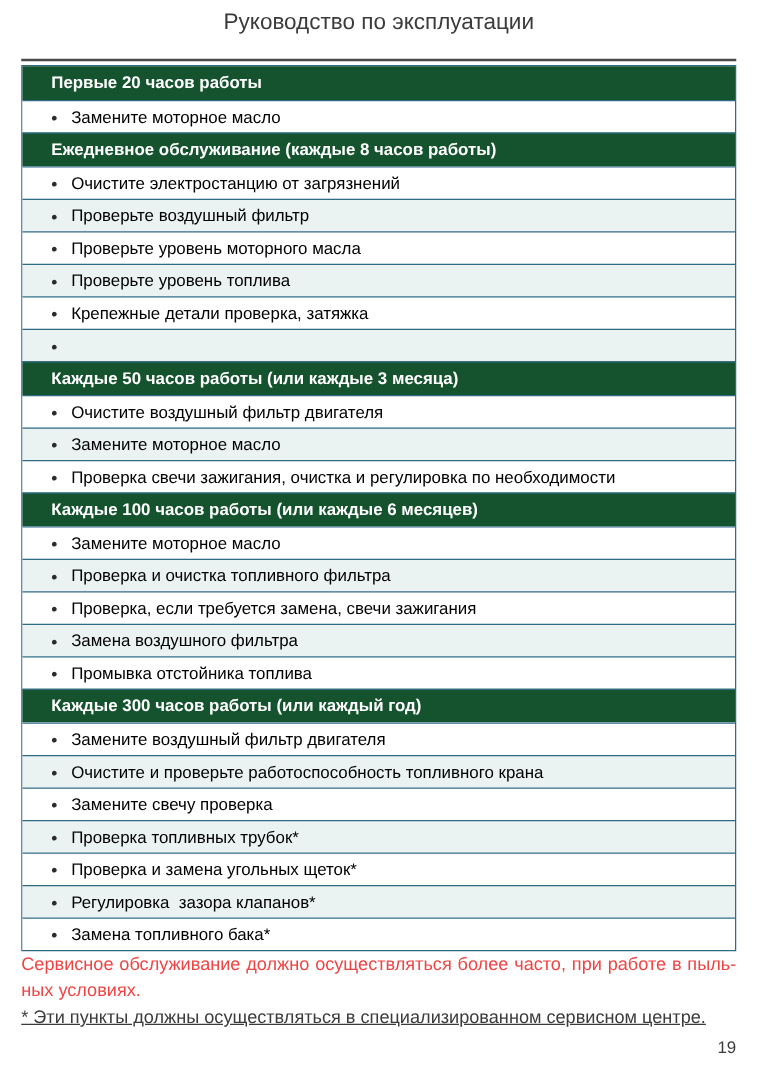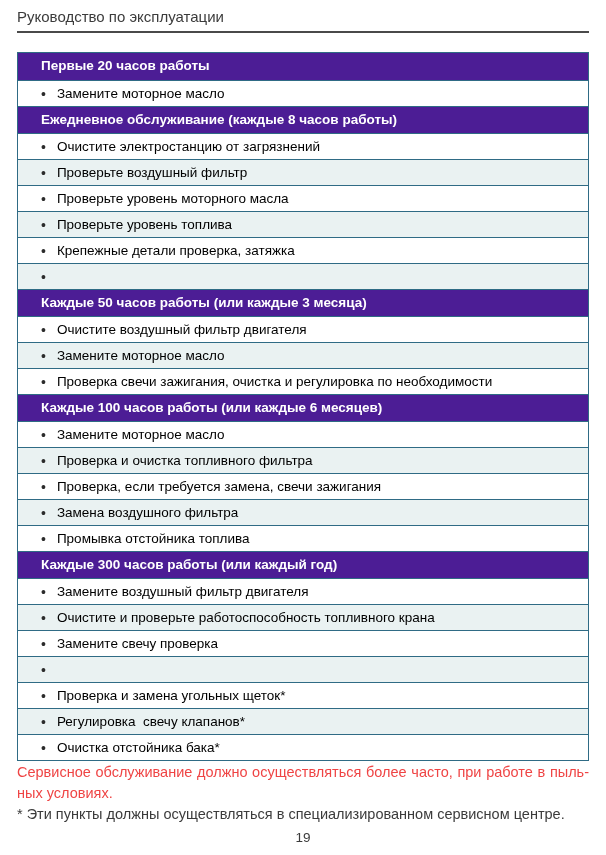--- a/index.html
+++ b/index.html
@@ -15,42 +15,42 @@
     position: relative;
     overflow: hidden;
   }
 
   
   .running-header {
     position: absolute;
     top: 7px;
     left: 17px;
     width: 572px;
-    text-align: left;
-    font-size: 15px;
+    text-align: center;
+    font-size: 18px;
     line-height: 20px;
-    padding-bottom: 4px;
+    padding-bottom: 20px;
     border-bottom: 2px solid #4a4a4a;
     color: #3b3b3b;
   }
 
   
   .maintenance-table {
     position: absolute;
     top: 52px;
     left: 17px;
     width: 572px;
     box-sizing: border-box;
     border: 1px solid #2f6b85;
   }
   .section-header {
     box-sizing: border-box;
     height: 27px;
     line-height: 26px;
-    background: #4c1d95;
+    background: #14532d;
     color: #ffffff;
     font-weight: bold;
     font-size: 13.5px;
     padding-left: 23px;
     border-top: 1px solid #2f6b85;
     white-space: pre-wrap;
     overflow: hidden;
   }
   .maintenance-table > .section-header:first-child {
     border-top: none;
@@ -97,27 +97,28 @@
     display: block;
   }
   .service-note {
     position: absolute;
     top: 804px;
     left: 17px;
     width: 572px;
     font-size: 14.5px;
     line-height: 20px;
     color: #3b3b3b;
+    text-decoration: underline;
   }
   .page-number {
     position: absolute;
     top: 830px;
     left: 17px;
     width: 572px;
-    text-align: center;
+    text-align: right;
     font-size: 13.5px;
     color: #3b3b3b;
   }
 </style>
 </head>
 <body>
 
 <div class="running-header">Руководство по эксплуатации</div>
 
 <div class="maintenance-table" id="maintenance-table">
@@ -192,32 +193,33 @@
     <div class="item-row alt">
       <span class="bullet">•</span>
       <span class="item-label">Очистите и проверьте работоспособность топливного крана</span>
     </div>
     <div class="item-row">
       <span class="bullet">•</span>
       <span class="item-label">Замените свечу проверка</span>
     </div>
     <div class="item-row alt">
       <span class="bullet">•</span>
+      <span class="item-label">Проверка топливных трубок*</span>
     </div>
     <div class="item-row">
       <span class="bullet">•</span>
       <span class="item-label">Проверка и замена угольных щеток*</span>
     </div>
     <div class="item-row alt">
       <span class="bullet">•</span>
-      <span class="item-label">Регулировка  свечу клапанов*</span>
-    </div>
-    <div class="item-row">
-      <span class="bullet">•</span>
-      <span class="item-label">Очистка отстойника бака*</span>
+      <span class="item-label">Регулировка  зазора клапанов*</span>
+    </div>
+    <div class="item-row">
+      <span class="bullet">•</span>
+      <span class="item-label">Замена топливного бака*</span>
     </div>
   </div>
 
 <div class="dust-note">
   <span class="justified-line">Сервисное обслуживание должно осуществляться более часто, при работе в пыль-</span>
   <span>ных условиях.</span>
 </div>
 
 <div class="service-note">* Эти пункты должны осуществляться в специализированном сервисном центре.</div>
 

